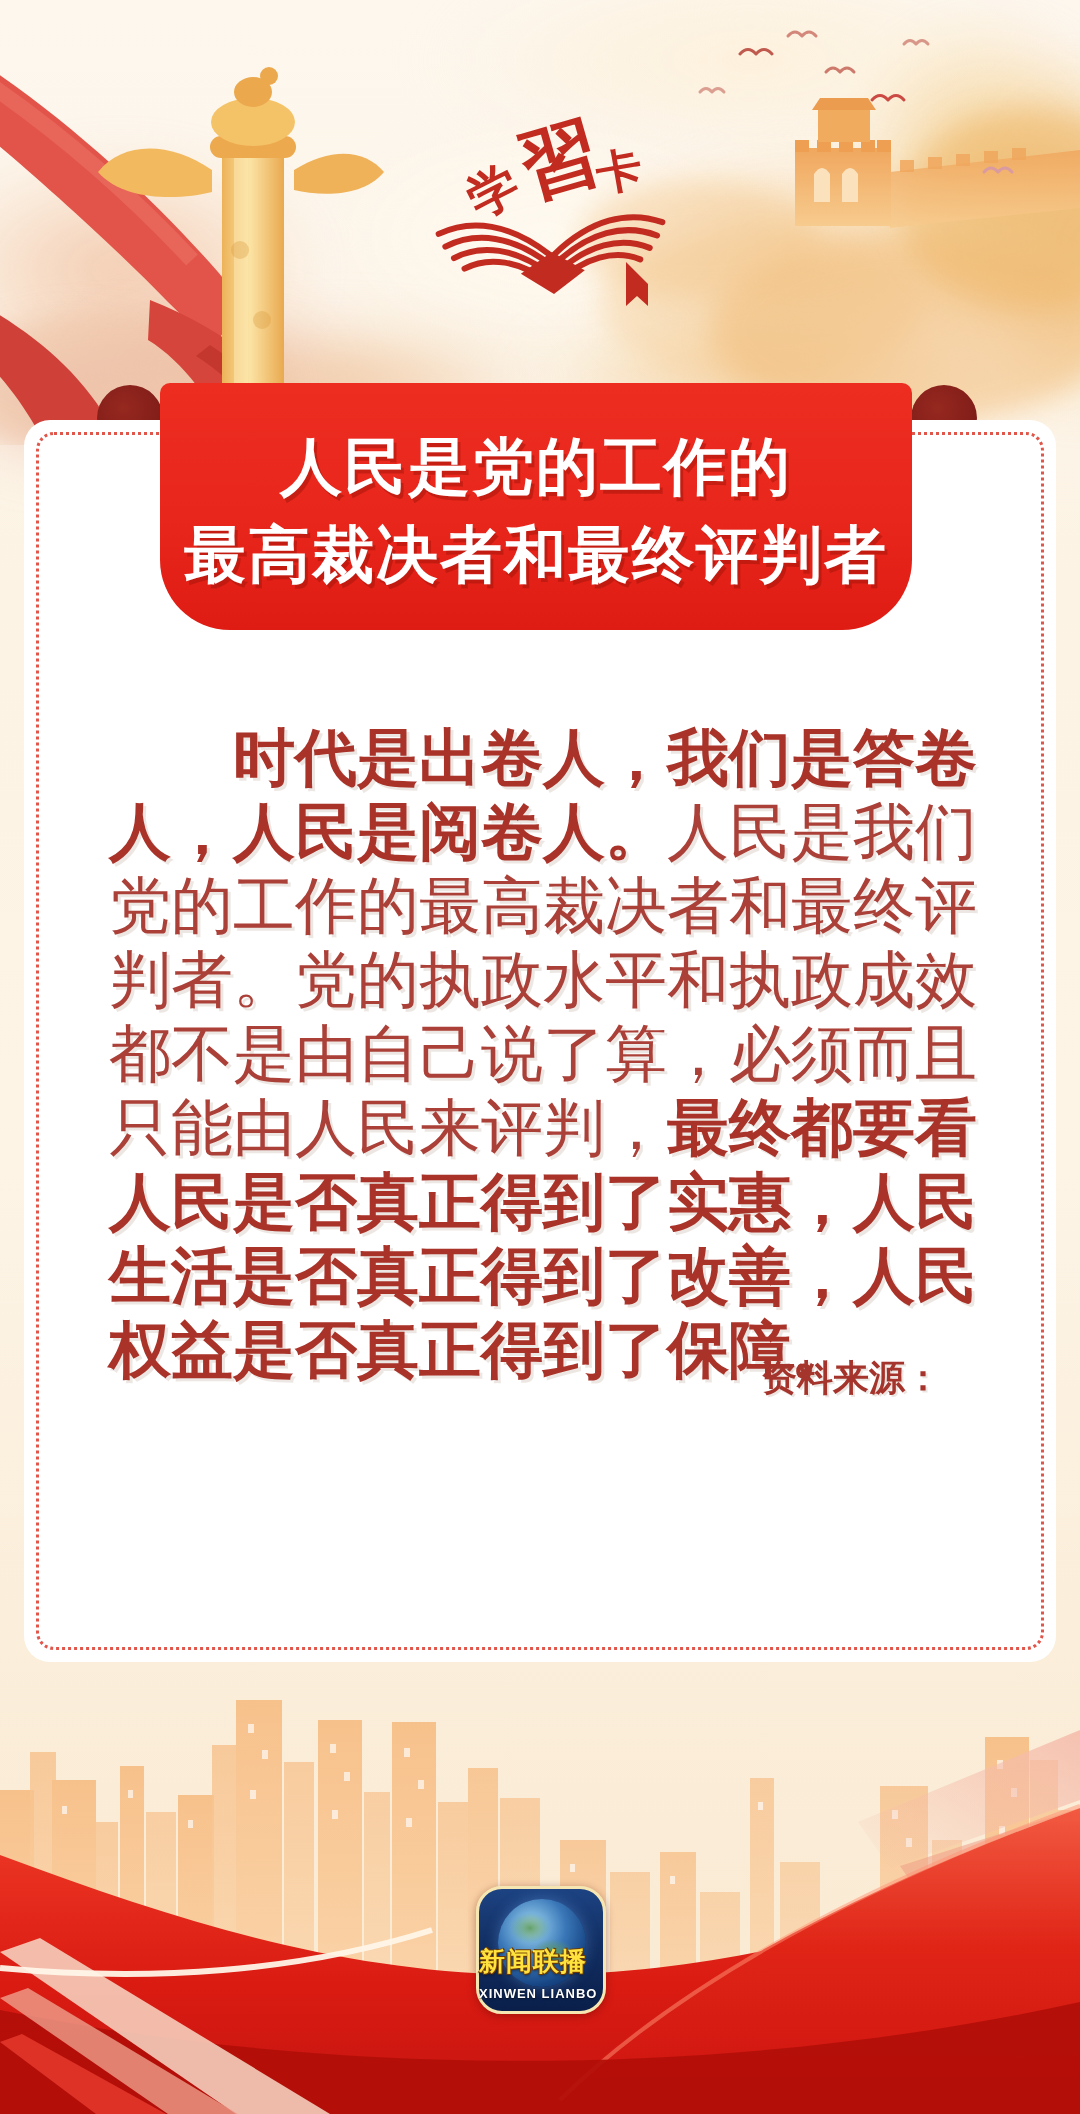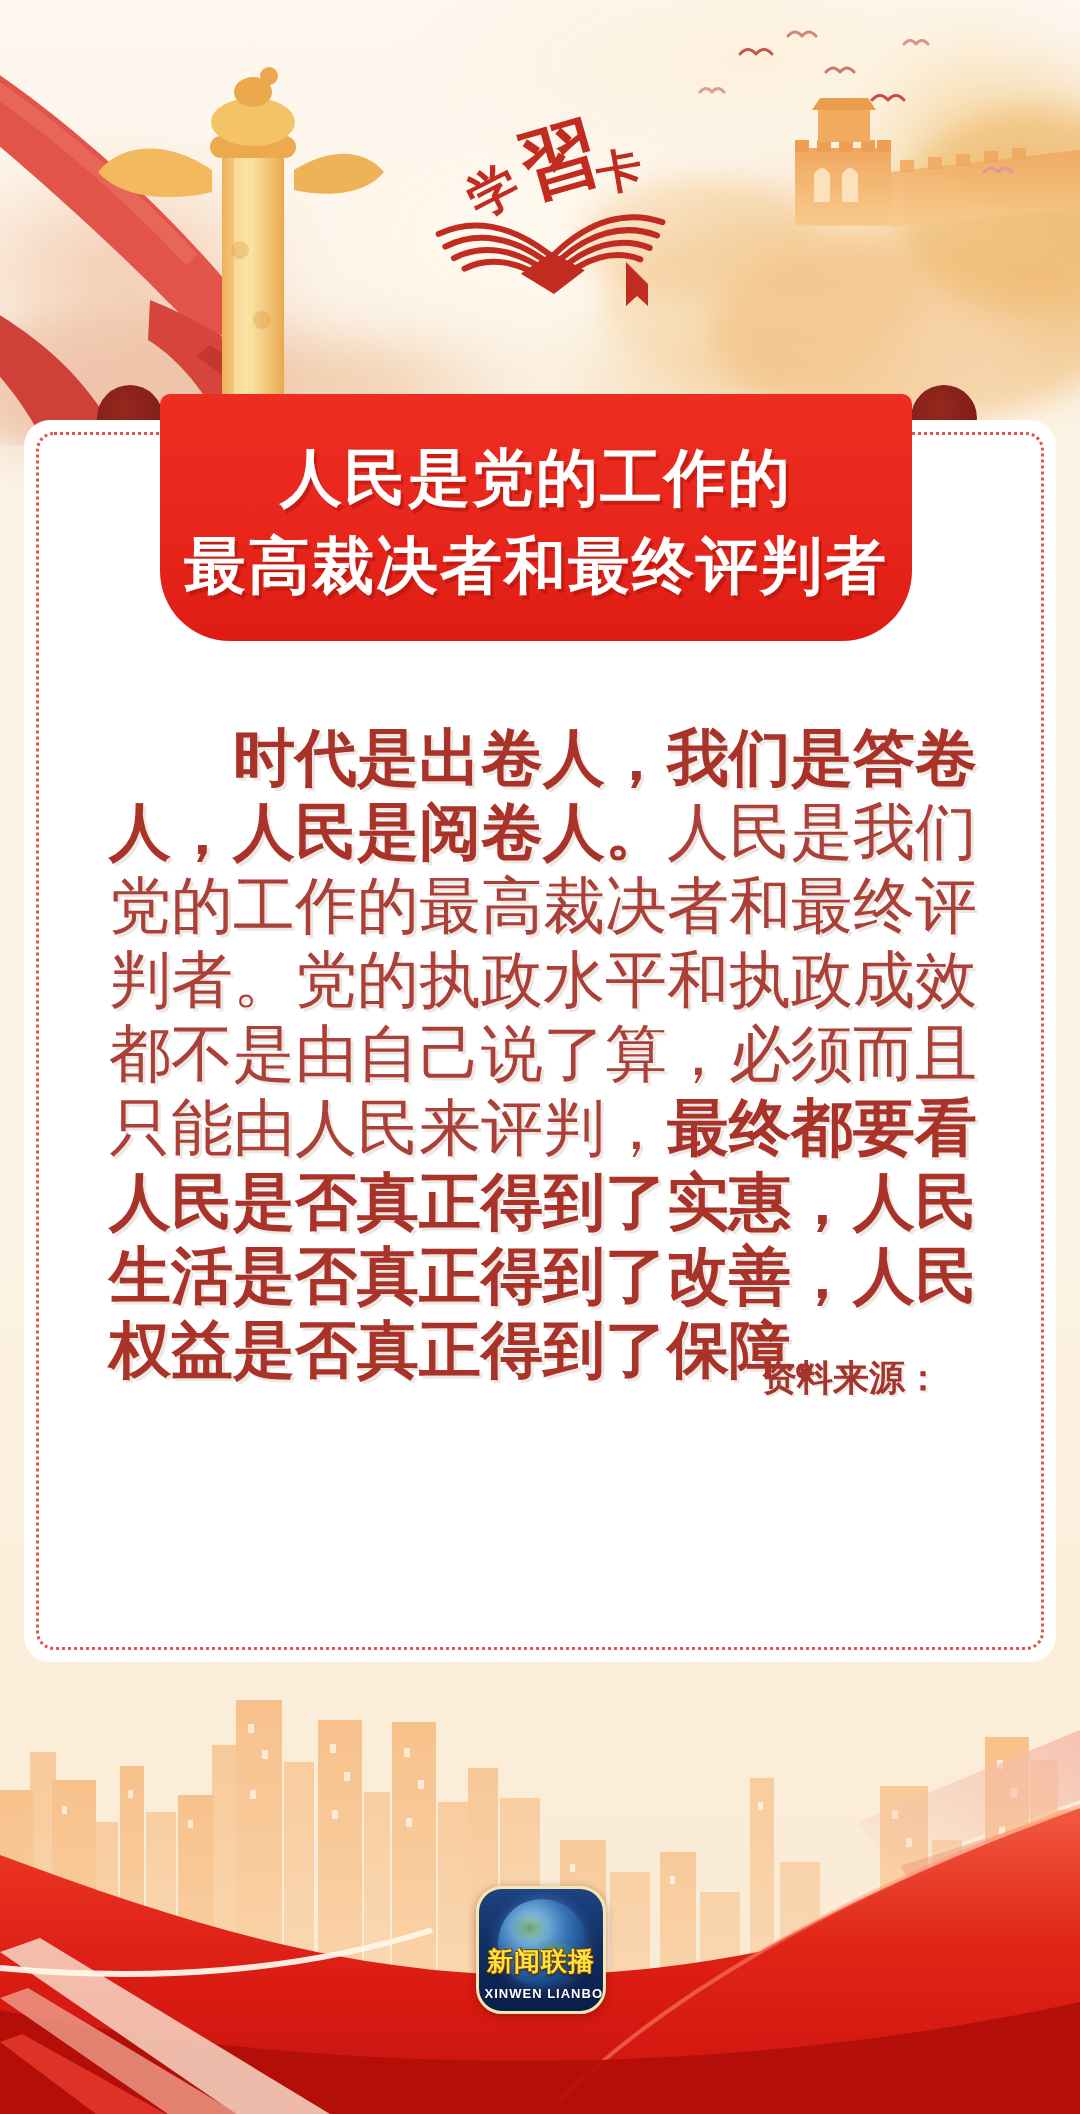--- a/index.html
+++ b/index.html
@@ -38,45 +38,45 @@
     text-shadow:3px 3px 0 rgba(130,85,60,.14);}
   .quote .b{font-weight:900;color:#a93229;}
   .source{position:absolute;right:100px;top:918px;text-align:left;
     font-family:"Liberation Serif", serif;font-weight:700;font-size:36px;line-height:50px;color:#a5352c;
     text-shadow:2px 2px 0 rgba(130,85,60,.15);}
   
   .fold{position:absolute;width:66px;height:66px;border-radius:50%;z-index:3;
     background:radial-gradient(circle at 40% 35%,#96281f,#801d18 70%,#6d1713);}
   .fold-l{left:97px;top:385px;}
   .fold-r{left:911px;top:385px;}
-  .banner{left:160px;top:394px;width:752px;height:247px;z-index:5;
+  .banner{left:160px;top:383px;width:752px;height:247px;z-index:5;
     background:linear-gradient(180deg,#ee2d21 0%,#e8261c 55%,#de1c13 100%);
     border-radius:10px 10px 70px 70px;}
   .banner .t{color:#ffffff;font-weight:900;text-align:center;font-size:62px;line-height:88px;letter-spacing:2px;
     text-shadow:3px 4px 0 rgba(150,16,8,.42);}
   .banner .t1{margin-top:40px;}
   
   .skyline{left:0;top:1640px;z-index:1;}
   .waves{left:0;top:1630px;z-index:2;}
   
   .applogo{left:476px;top:1886px;width:130px;height:128px;z-index:6;
     border-radius:26px;border:3px solid #f6e6b2;box-sizing:border-box;
     background:linear-gradient(180deg,#1d4382 0%,#122f63 45%,#0a1f4a 100%);
     box-shadow:0 2px 8px rgba(90,10,5,.4);}
   .globe{position:absolute;left:19px;top:10px;width:88px;height:88px;border-radius:50%;
     background:radial-gradient(circle at 38% 32%,#c9e7f4 0%,#7ab4dd 16%,#3a77b8 42%,#174584 72%,#0b2553 100%);
     box-shadow:0 0 14px rgba(120,180,255,.35);}
   .globe::before{content:"";position:absolute;left:12px;top:14px;width:40px;height:30px;border-radius:50%;
     background:radial-gradient(closest-side,#63a06a,rgba(99,160,106,0));}
   .globe::after{content:"";position:absolute;left:34px;top:40px;width:42px;height:28px;border-radius:50%;
     background:radial-gradient(closest-side,#5d9a64,rgba(93,154,100,0));}
-  .applogo .cn{position:absolute;left:0;right:0;bottom:32px;text-align:center;
+  .applogo .cn{position:absolute;left:0;right:0;bottom:32px;text-align:left;
     font-size:26px;font-weight:900;letter-spacing:1px;color:#ffe23e;
     text-shadow:1px 1px 0 #6e3a00,-1px 1px 0 #6e3a00,1px -1px 0 #6e3a00,0 2px 3px rgba(0,0,0,.55);}
-  .applogo .en{position:absolute;left:0;right:0;bottom:10px;text-align:right;
+  .applogo .en{position:absolute;left:0;right:0;bottom:10px;text-align:left;
     font-size:13px;font-weight:700;letter-spacing:1px;color:#ffffff;text-shadow:0 1px 2px rgba(0,0,0,.6);}
 </style>
 </head>
 <body>
 
 <div class="poster">
 
   <div class="bg">
     <div class="cloud c1"></div>
     <div class="cloud c2"></div>

